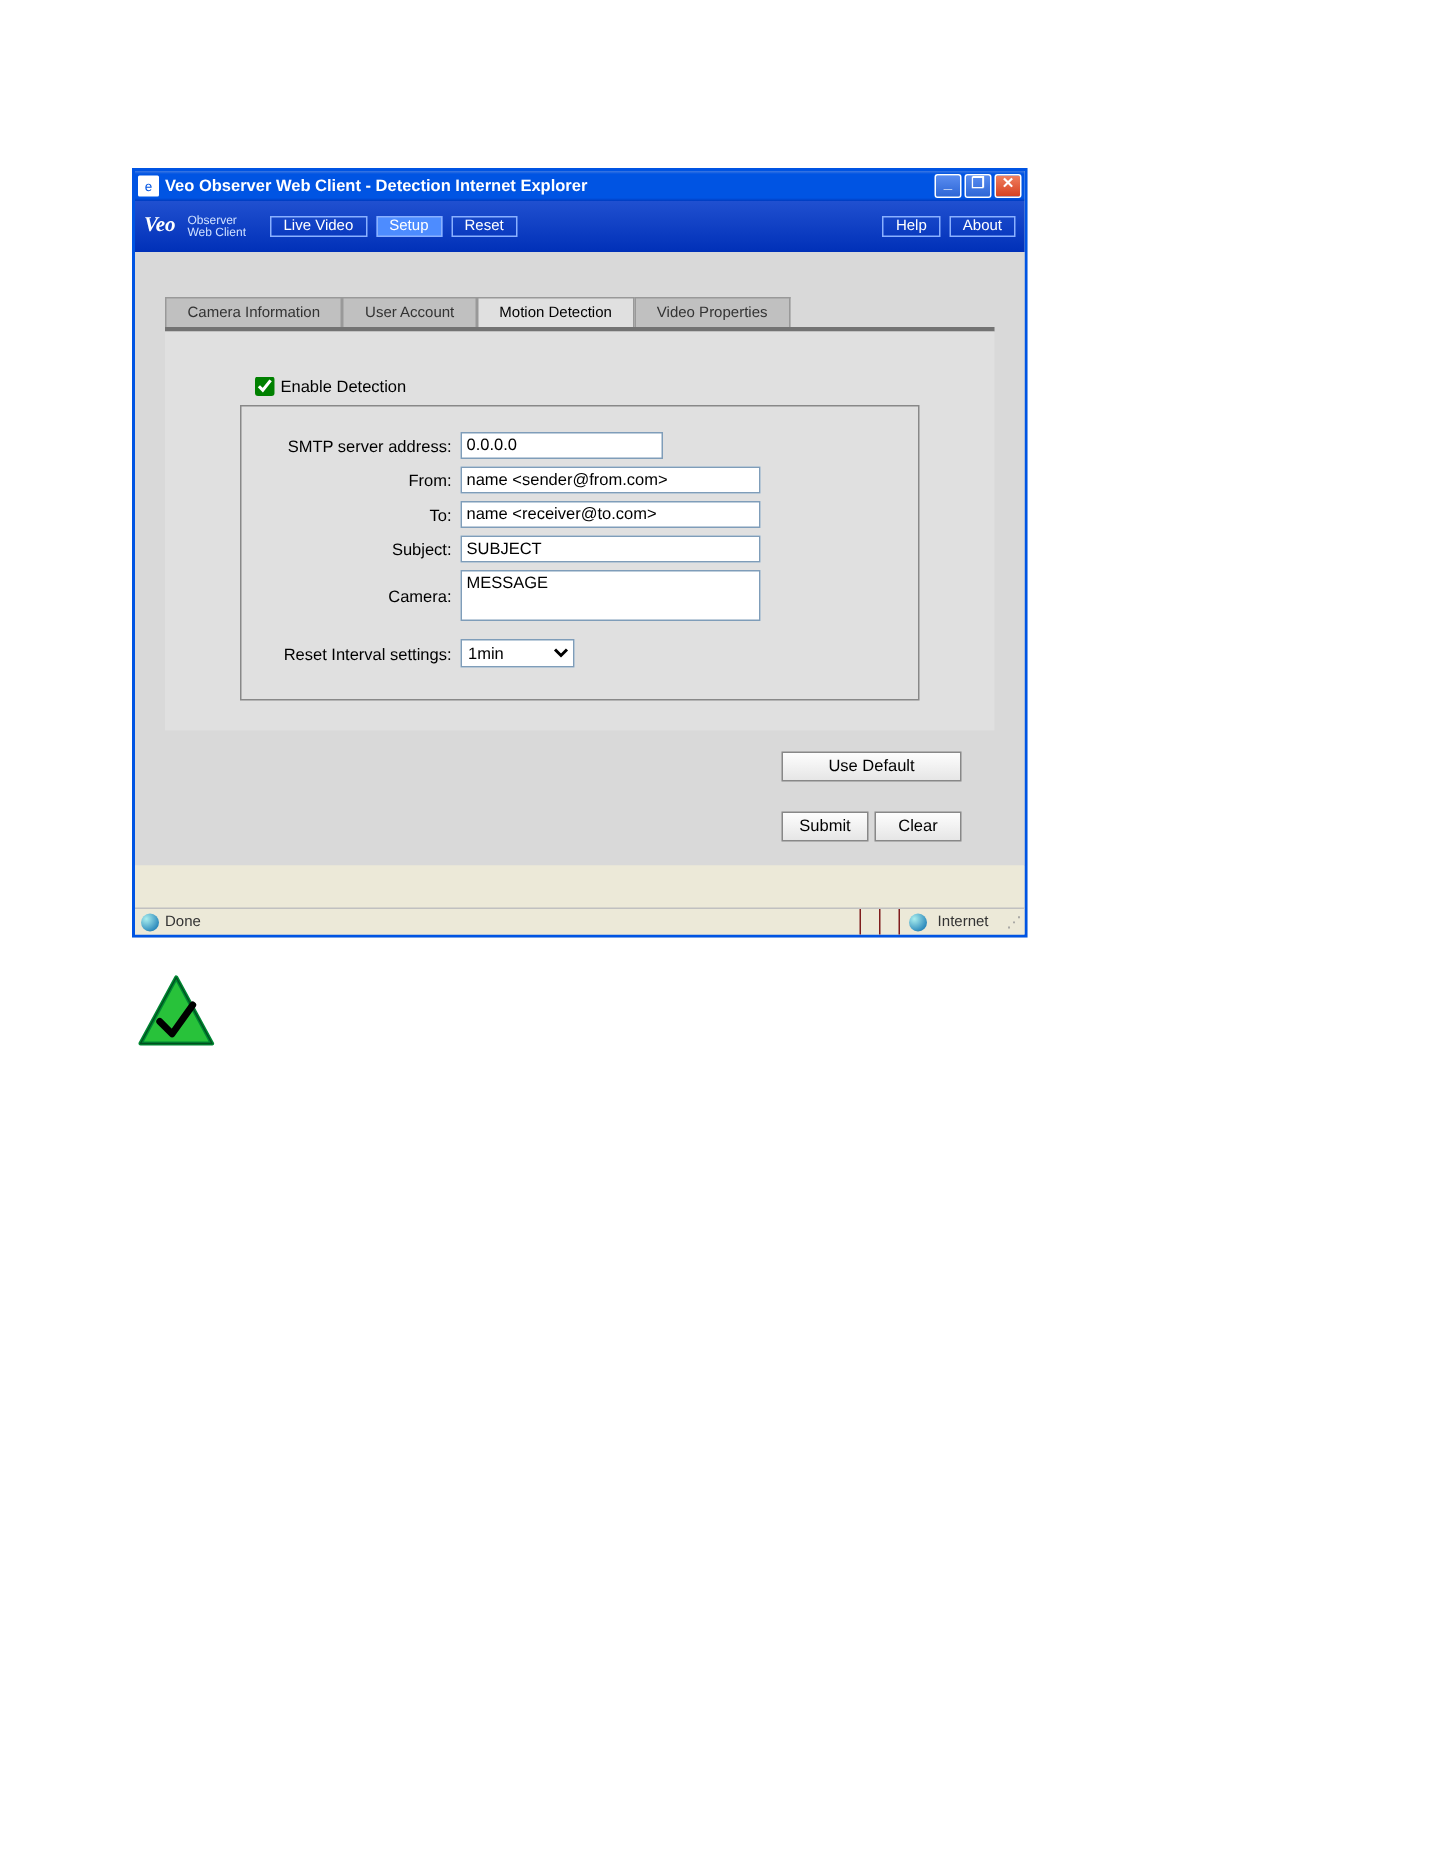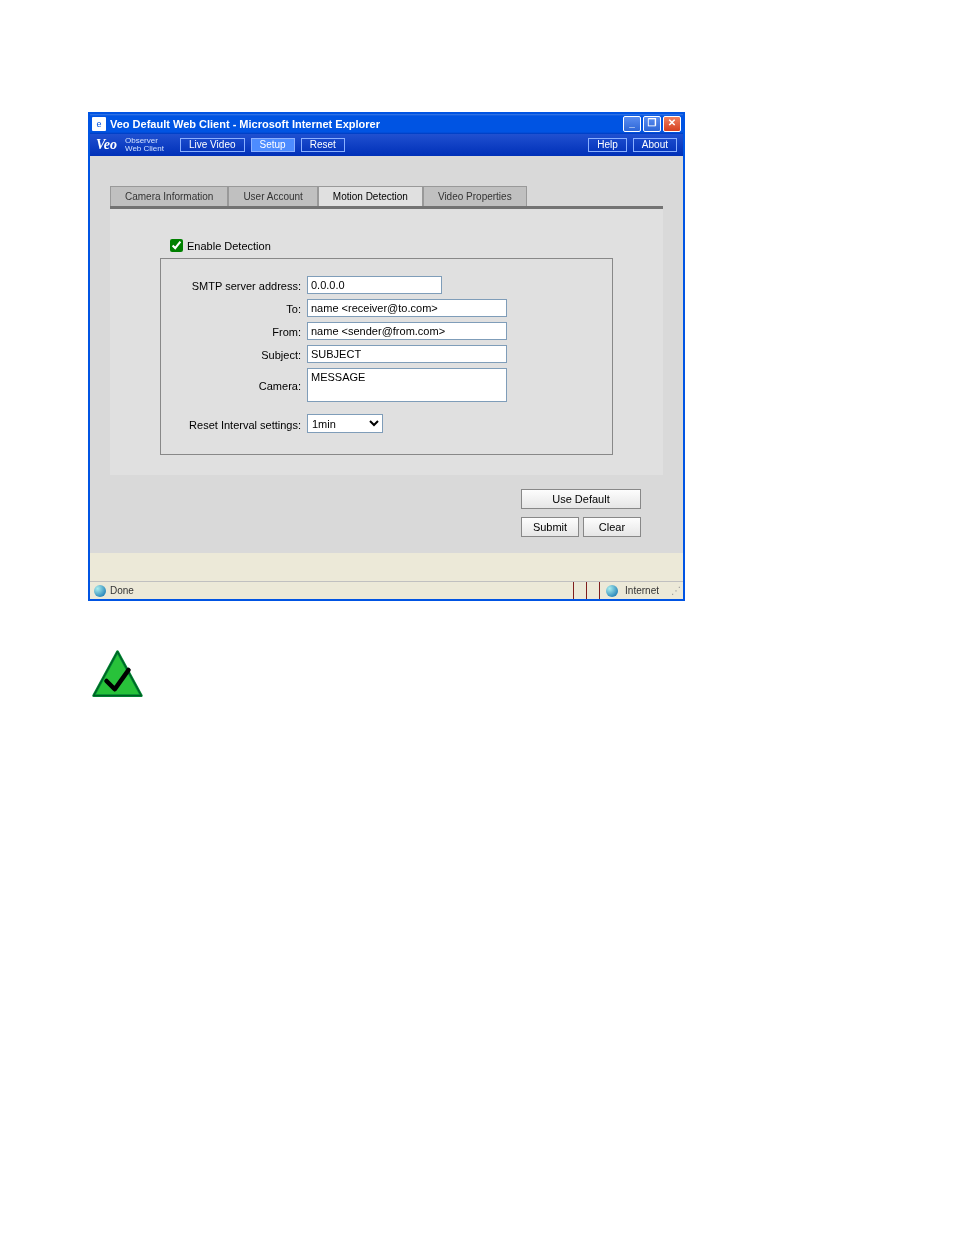--- a/index.html
+++ b/index.html
@@ -53,21 +53,21 @@
     font-size: 10px;
     text-align: center;
     line-height: 12px;
     color: #fff;
     font-weight: bold;
   }
   .win-btn.min, .win-btn.max { background: linear-gradient(#5a8df0, #2d66d6); }
   .win-btn.close { background: linear-gradient(#f08060, #d64020); }
 
   .topbar {
-    height: 22px;
+    height: 34px;
     background: linear-gradient(to bottom, #2050d0, #0030b8);
     display: flex;
     align-items: center;
     padding: 0 6px;
     gap: 6px;
   }
   .logo {
     font-style: italic;
     font-weight: bold;
     color: #fff;
@@ -170,21 +170,21 @@
     height: 19px;
     width: 76px;
     border: 1px solid #7f9db9;
     font-size: 11px;
     background: #fff;
   }
   .action-row {
     display: flex;
     justify-content: flex-end;
     padding: 14px 22px 6px 0;
-    gap: 4px;
+    gap: 16px;
     flex-wrap: wrap;
   }
   .action-btn {
     width: 58px;
     height: 20px;
     font-size: 11px;
     border: 1px solid #888;
     background: linear-gradient(#fdfdfd, #e6e6e6);
     cursor: pointer;
   }
@@ -232,21 +232,21 @@
     width: 55px;
     height: 55px;
   }
 </style>
 </head>
 <body>
 
 <div class="window">
   <div class="titlebar">
     <span class="titlebar-icon">e</span>
-    <span class="titlebar-text">Veo Default Web Client - Microsoft Internet Explorer</span>
+    <span class="titlebar-text">Veo Observer Web Client - Detection Internet Explorer</span>
     <div class="win-btns">
       <div class="win-btn min">_</div>
       <div class="win-btn max">❐</div>
       <div class="win-btn close">✕</div>
     </div>
   </div>
 
   <div class="topbar">
     <span class="logo">Veo</span>
     <div>
@@ -273,26 +273,26 @@
       <div class="enable-row">
         <input type="checkbox" checked="" style="">
         <span>Enable Detection</span>
       </div>
       <fieldset class="form-box">
         <div class="form-row">
           <div class="form-label">SMTP server address:</div>
           <input type="text" class="inp-smtp" value="0.0.0.0" style="">
         </div>
         <div class="form-row">
+          <div class="form-label">From:</div>
+          <input type="text" class="inp-wide" value="name &lt;sender@from.com&gt;" style="">
+        </div>
+        <div class="form-row">
           <div class="form-label">To:</div>
           <input type="text" class="inp-wide" value="name &lt;receiver@to.com&gt;" style="">
-        </div>
-        <div class="form-row">
-          <div class="form-label">From:</div>
-          <input type="text" class="inp-wide" value="name &lt;sender@from.com&gt;" style="">
         </div>
         <div class="form-row">
           <div class="form-label">Subject:</div>
           <input type="text" class="inp-wide" value="SUBJECT" style="">
         </div>
         <div class="form-row">
           <div class="form-label">Camera:</div>
           <textarea class="msg-area" style="">MESSAGE</textarea>
         </div>
         <div class="form-row" style="margin-top:12px;">

